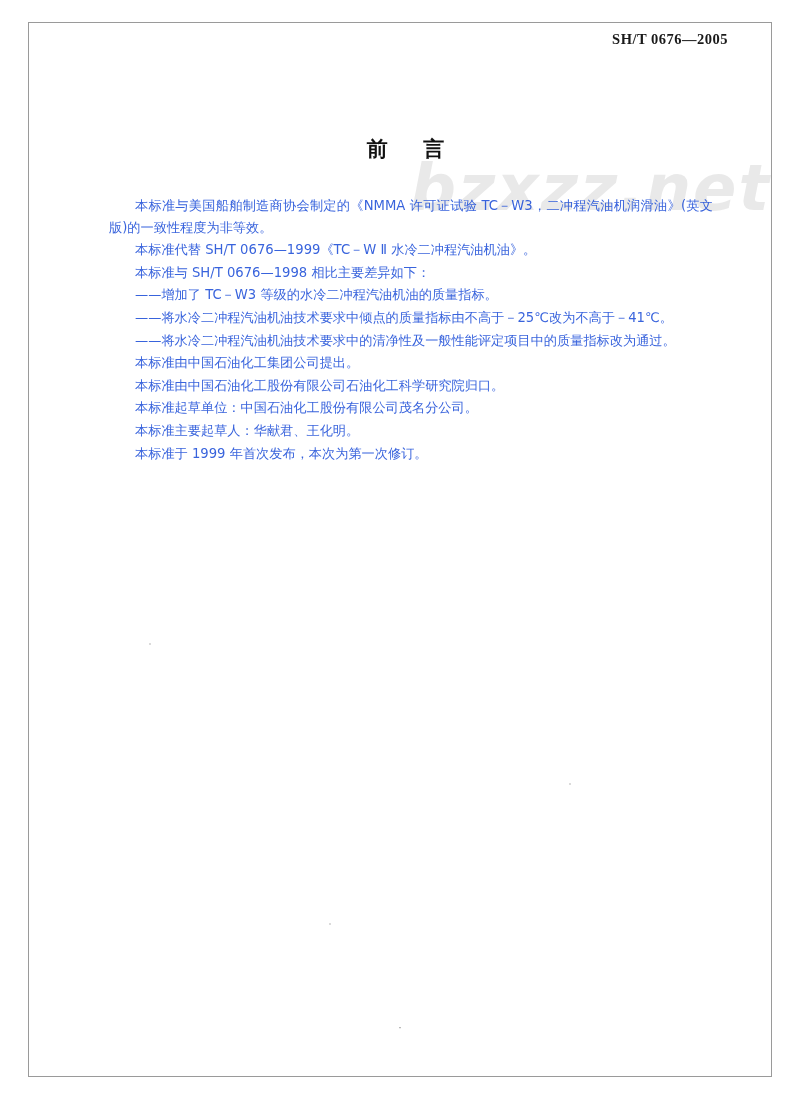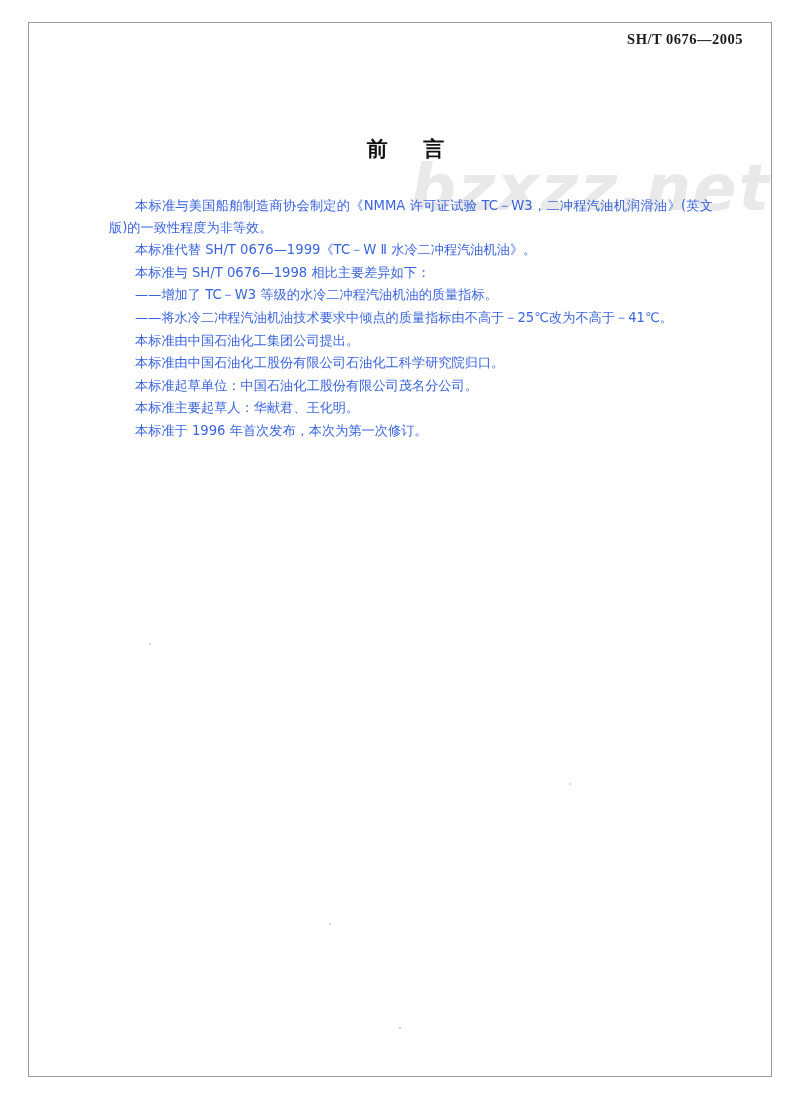--- a/index.html
+++ b/index.html
@@ -23,21 +23,21 @@
     left: 28px;
     top: 22px;
     right: 28px;
     bottom: 22px;
     border: 1px solid #9a9a9a;
     box-sizing: border-box;
   }
   .header {
     position: absolute;
     top: 8px;
-    right: 28px;
+    right: 43px;
     font-family: "Liberation Serif", serif;
     font-size: 14.5px;
     letter-spacing: 0.5px;
     color: #1a1a1a;
     font-weight: 600;
   }
   .doc-title {
     position: absolute;
     top: 112px;
     left: 11px;
@@ -112,25 +112,26 @@
     <div class="doc-title">前  言</div>
 
     <div class="watermark">bzxzz.net</div>
 
     <div class="body-block">
       <p class="para indent">本标准与美国船舶制造商协会制定的《NMMA 许可证试验 TC－W3，二冲程汽油机润滑油》(英文版)的一致性程度为非等效。</p>
       <p class="para indent">本标准代替 SH/T 0676—1999《TC－W Ⅱ 水冷二冲程汽油机油》。</p>
       <p class="para indent">本标准与 SH/T 0676—1998 相比主要差异如下：</p>
       <p class="para indent">——增加了 TC－W3 等级的水冷二冲程汽油机油的质量指标。</p>
       <p class="para indent">——将水冷二冲程汽油机油技术要求中倾点的质量指标由不高于－25℃改为不高于－41℃。</p>
+      <p class="para indent">——将水冷二冲程汽油机油技术要求中的清净性及一般性能评定项目中的质量指标改为通过。</p>
       <p class="para indent">本标准由中国石油化工集团公司提出。</p>
       <p class="para indent">本标准由中国石油化工股份有限公司石油化工科学研究院归口。</p>
       <p class="para indent">本标准起草单位：中国石油化工股份有限公司茂名分公司。</p>
       <p class="para indent">本标准主要起草人：华献君、王化明。</p>
-      <p class="para indent">本标准于 1996 年首次发布，本次为第一次修订。</p>
+      <p class="para indent">本标准于 1999 年首次发布，本次为第一次修订。</p>
     </div>
 
     <div class="footer-dot">·</div>
 
     <span class="speck" style="left:120px; top:620px;"></span>
     <span class="speck" style="left:540px; top:760px;"></span>
     <span class="speck" style="left:300px; top:900px;"></span>
   </div>
 </div>
 

